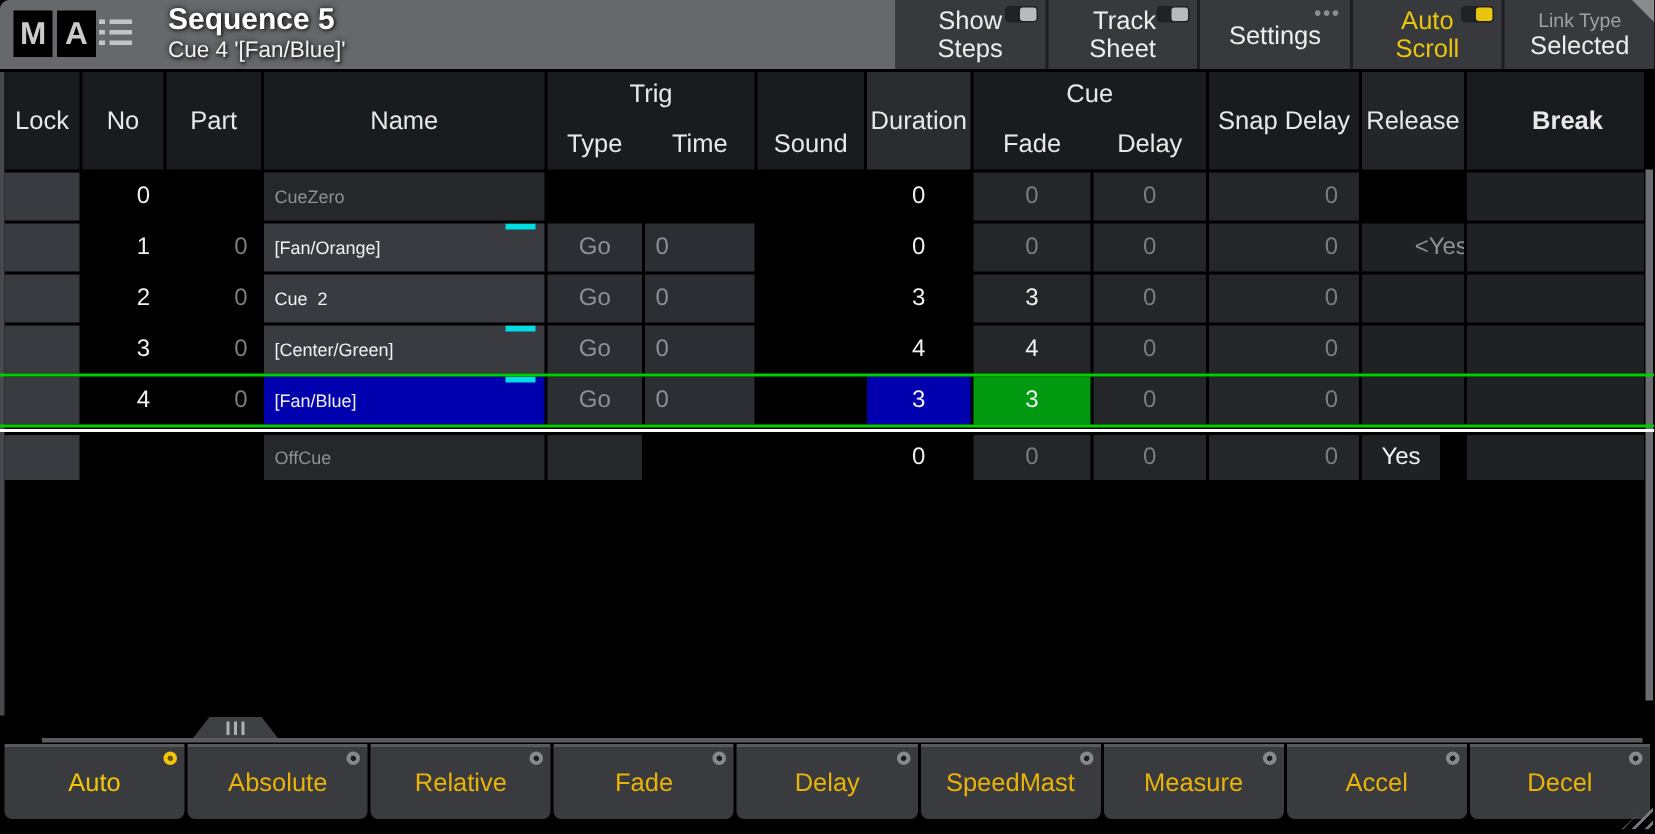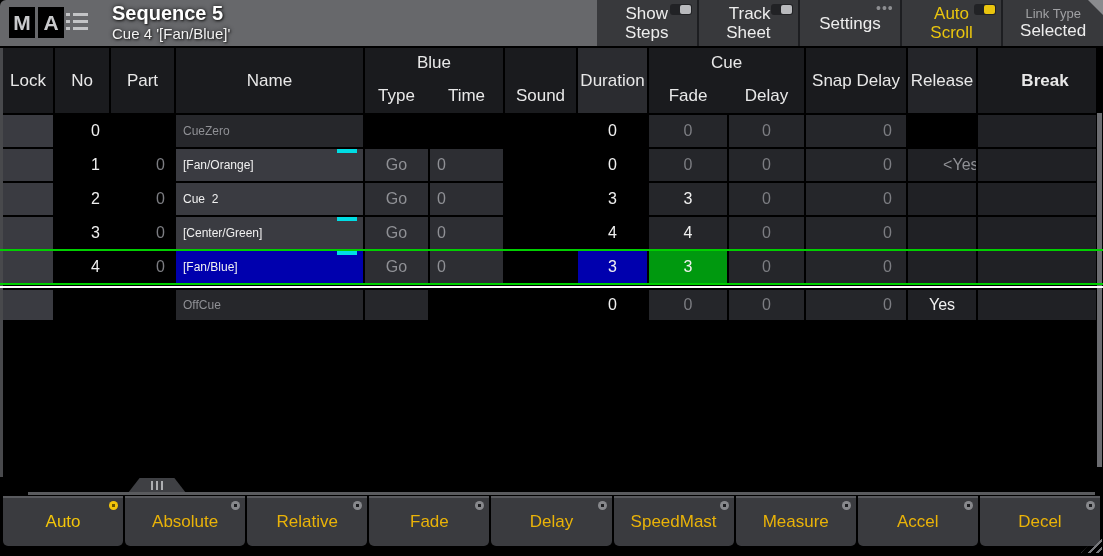--- a/index.html
+++ b/index.html
@@ -155,21 +155,21 @@
       <div class="hbg" style="left: 505px; width: 71px;"></div>
       <div class="hbg lite" style="left: 578px; width: 69px;"></div>
       <div class="hbg" style="left: 649px; width: 155px;"></div>
       <div class="hbg" style="left: 806px; width: 100px;"></div>
       <div class="hbg lite2" style="left: 908px; width: 68px;"></div>
       <div class="hbg" style="left: 978px; width: 118px;"></div>
       <div class="hlabel" style="position: absolute; left: 3px; width: 50px; top: 48px; height: 65px;">Lock</div>
       <div class="hlabel" style="position: absolute; left: 55px; width: 54px; top: 48px; height: 65px;">No</div>
       <div class="hlabel" style="position: absolute; left: 111px; width: 63px; top: 48px; height: 65px;">Part</div>
       <div class="hlabel" style="position: absolute; left: 176px; width: 187px; top: 48px; height: 65px;">Name</div>
-      <div class="hlabel" style="position: absolute; left: 365px; width: 138px; top: 50px; height: 26px;">Blue</div>
+      <div class="hlabel" style="position: absolute; left: 365px; width: 138px; top: 50px; height: 26px;">Trig</div>
       <div class="hlabel" style="position: absolute; left: 365px; width: 63px; top: 82px; height: 28px;">Type</div>
       <div class="hlabel" style="position: absolute; left: 430px; width: 73px; top: 82px; height: 28px;">Time</div>
       <div class="hlabel" style="position: absolute; left: 505px; width: 71px; top: 82px; height: 28px;">Sound</div>
       <div class="hlabel" style="position: absolute; left: 578px; width: 69px; top: 48px; height: 65px;">Duration</div>
       <div class="hlabel" style="position: absolute; left: 649px; width: 155px; top: 50px; height: 26px;">Cue</div>
       <div class="hlabel" style="position: absolute; left: 649px; width: 78px; top: 82px; height: 28px;">Fade</div>
       <div class="hlabel" style="position: absolute; left: 729px; width: 75px; top: 82px; height: 28px;">Delay</div>
       <div class="hlabel" style="position: absolute; left: 806px; width: 100px; top: 48px; height: 65px;">Snap Delay</div>
       <div class="hlabel" style="position: absolute; left: 908px; width: 68px; top: 48px; height: 65px;">Release</div>
       <div class="hlabel" style="position: absolute; left: 978px; width: 134px; top: 48px; height: 65px; font-weight: bold;">Break</div>
@@ -247,21 +247,21 @@
       <div class="cell bg-black t-white al-r" style="left: 55px; width: 54px; top: 290px; height: 30px;"></div>
       <div class="cell bg-black t-gray al-r" style="left: 111px; width: 63px; top: 290px; height: 30px;"></div>
       <div class="cell name-cell al-l bg-dim t-gray2" style="left: 176px; width: 187px; top: 290px; height: 30px;">OffCue</div>
       <div class="cell bg-dim t-gray2 al-c" style="left: 365px; width: 63px; top: 290px; height: 30px;"></div>
       <div class="cell bg-black t-gray2 al-l" style="left: 430px; width: 73px; top: 290px; height: 30px;"></div>
       <div class="cell bg-black" style="left: 505px; width: 71px; top: 290px; height: 30px;"></div>
       <div class="cell bg-black t-white al-c" style="left: 578px; width: 69px; top: 290px; height: 30px;">0</div>
       <div class="cell bg-dark t-gray al-c" style="left: 649px; width: 78px; top: 290px; height: 30px;">0</div>
       <div class="cell bg-dark t-gray al-c" style="left: 729px; width: 75px; top: 290px; height: 30px;">0</div>
       <div class="cell bg-dark t-gray al-snap" style="left: 806px; width: 100px; top: 290px; height: 30px;">0</div>
-      <div class="cell bg-dark2 t-white al-c" style="left: 908px; width: 68px; top: 290px; height: 30px; text-align: right;">Yes</div>
+      <div class="cell bg-dark2 t-white al-c" style="left: 908px; width: 52px; top: 290px; height: 30px; text-align: right;">Yes</div>
       <div class="cell bg-dark2" style="left: 978px; width: 118px; top: 290px; height: 30px;"></div>
     </div>
 
   <div class="handle">
       <i></i>
       <i></i>
       <i></i>
     </div>
   <div class="fstrip"></div>
   <div class="fbuttons">

